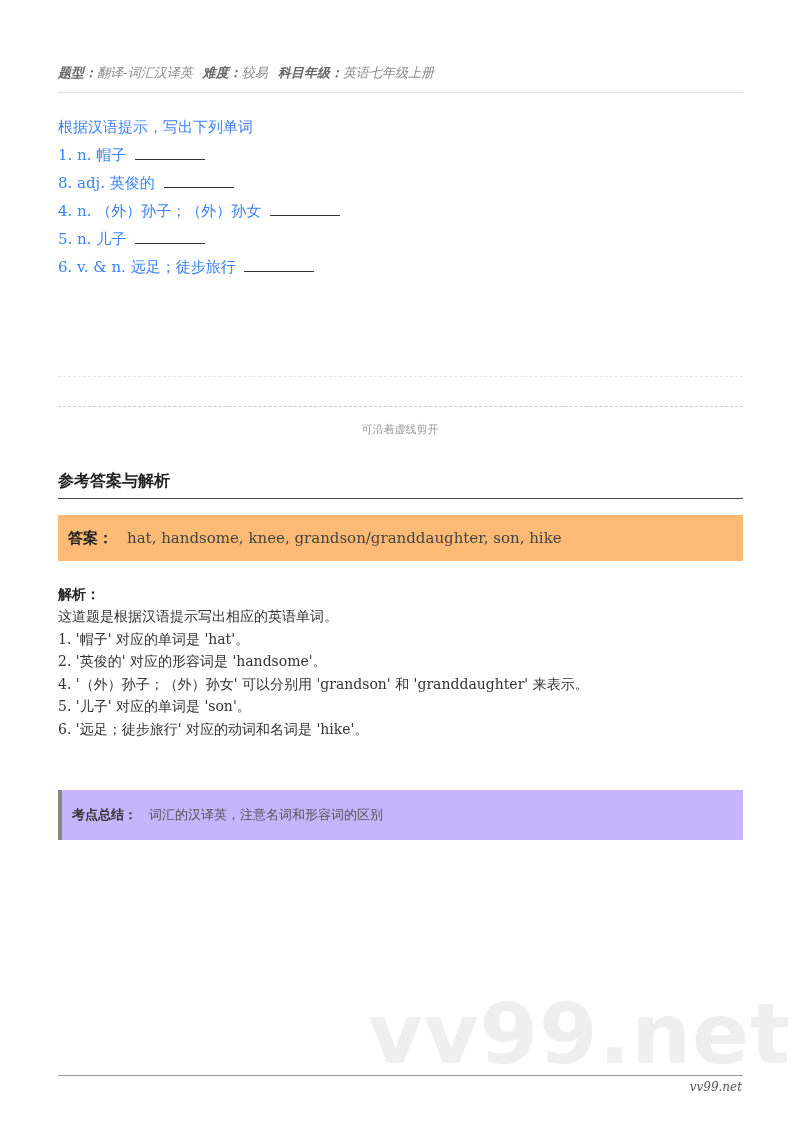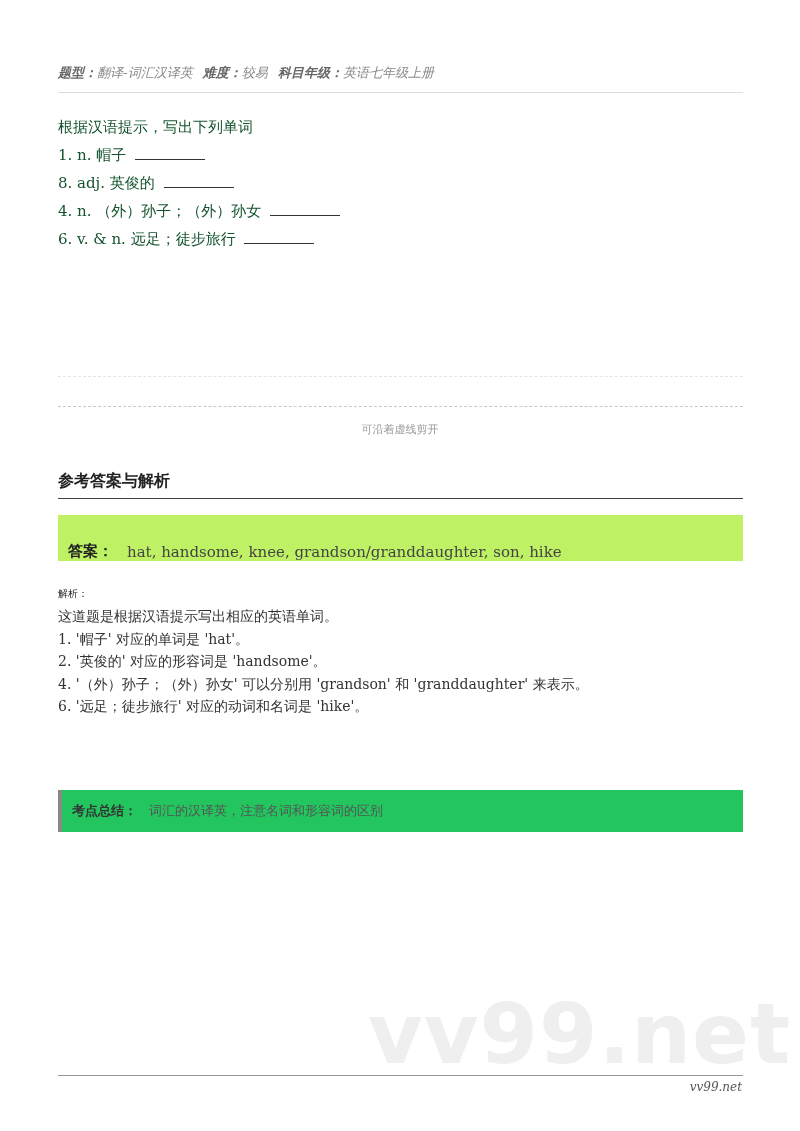--- a/index.html
+++ b/index.html
@@ -8,40 +8,40 @@
     font-family: "DejaVu Serif", "Liberation Serif", serif;
     color:#333;
   }
   .meta {
     position:absolute; left:58px; top:64px; font-size:13px; color:#888;
     font-family:"DejaVu Sans", sans-serif; white-space:nowrap;font-style:italic;
   }
   .meta b { color:#666; font-weight:bold; }
   .meta .val { margin-right:6px; }
   .hr-top { position:absolute; left:58px; right:57px; top:92px; border-top:1px solid #ddd; }
-  .question { position:absolute; left:58px; top:113px; font-size:15px; color:#14532d; }
+  .question { position:absolute; left:58px; top:113px; font-size:15px; color:#3b82f6; }
   .question .line { height:28px; line-height:28px; white-space:nowrap; }
   .blank { display:inline-block; width:70px; border-bottom:1px solid #333; height:14px; vertical-align:baseline; margin-left:4px; }
   .dash { position:absolute; left:58px; right:57px; border-top:1.5px dashed #ccc; }
   .dash1 { top:376px; border-top-color:#e4e4e4; }
   .dash2 { top:406px; border-top-color:#c8c8c8; }
   .cut-label { position:absolute; left:0; right:0; top:422px; text-align:center; font-size:11px; color:#999; font-family:"DejaVu Sans", sans-serif; }
   .ans-title { position:absolute; left:58px; top:471px; font-size:16px; font-weight:bold; color:#222; font-family:"DejaVu Sans", sans-serif; }
   .ans-hr { position:absolute; left:58px; right:57px; top:498px; border-top:1.5px solid #444; }
   .ans-box {
-    position:absolute; left:58px; right:57px; top:515px; height:46px; background:#bef264;
-    display:flex; align-items:flex-end; padding-left:10px; font-size:15px;
+    position:absolute; left:58px; right:57px; top:515px; height:46px; background:#fdba74;
+    display:flex; align-items:center; padding-left:10px; font-size:15px;
   }
   .ans-box .lbl { font-weight:bold; color:#222; font-family:"DejaVu Sans", sans-serif; margin-right:14px; }
   .ans-box .txt { color:#444; }
   .analysis { position:absolute; left:58px; top:583px; font-size:14px; color:#333; }
-  .analysis .head { font-weight:normal; font-size:10px; color:#222; font-family:"DejaVu Sans", sans-serif; height:22px; line-height:22px; }
+  .analysis .head { font-weight:bold; font-size:14px; color:#222; font-family:"DejaVu Sans", sans-serif; height:22px; line-height:22px; }
   .analysis .line { height:22.5px; line-height:22.5px; white-space:nowrap; }
   .summary {
-    position:absolute; left:58px; right:57px; top:790px; height:42px; background:#22c55e;
+    position:absolute; left:58px; right:57px; top:790px; height:50px; background:#c4b5fd;
     border-left:4px solid #888; display:flex; align-items:center; padding-left:10px; font-size:13px;
     font-family:"DejaVu Sans", sans-serif;
   }
   .summary .lbl { font-weight:bold; color:#333; margin-right:12px; }
   .summary .txt { color:#555; }
   .watermark {
     position:absolute; left:368px; top:985px; font-size:84px; font-weight:bold; color:#efefef;
     font-family:"DejaVu Sans", sans-serif; letter-spacing:1px;
   }
   .foot-hr { position:absolute; left:58px; right:57px; top:1075px; border-top:1px solid #999; }
@@ -55,20 +55,21 @@
   <b>难度：</b><span class="val">较易</span>
   <b>科目年级：</b><span class="val">英语七年级上册</span>
 </div>
 <div class="hr-top"></div>
 
 <div class="question">
   <div class="line">根据汉语提示，写出下列单词</div>
   <div class="line"><span>1. n. 帽子</span> <span class="blank"></span></div>
   <div class="line"><span>8. adj. 英俊的</span> <span class="blank"></span></div>
   <div class="line"><span>4. n. （外）孙子；（外）孙女</span> <span class="blank"></span></div>
+  <div class="line"><span>5. n. 儿子</span> <span class="blank"></span></div>
   <div class="line"><span>6. v. &amp; n. 远足；徒步旅行</span> <span class="blank"></span></div>
 </div>
 
 <div class="dash dash1"></div>
 <div class="dash dash2"></div>
 <div class="cut-label">可沿着虚线剪开</div>
 
 <div class="ans-title">参考答案与解析</div>
 <div class="ans-hr"></div>
 
@@ -76,20 +77,21 @@
   <span class="lbl">答案：</span>
   <span class="txt">hat, handsome, knee, grandson/granddaughter, son, hike</span>
 </div>
 
 <div class="analysis">
   <div class="head">解析：</div>
   <div class="line">这道题是根据汉语提示写出相应的英语单词。</div>
   <div class="line">1. '帽子' 对应的单词是 'hat'。</div>
   <div class="line">2. '英俊的' 对应的形容词是 'handsome'。</div>
   <div class="line">4. '（外）孙子；（外）孙女' 可以分别用 'grandson' 和 'granddaughter' 来表示。</div>
+  <div class="line">5. '儿子' 对应的单词是 'son'。</div>
   <div class="line">6. '远足；徒步旅行' 对应的动词和名词是 'hike'。</div>
 </div>
 
 <div class="summary">
   <span class="lbl">考点总结：</span>
   <span class="txt">词汇的汉译英，注意名词和形容词的区别</span>
 </div>
 
 <div class="watermark">vv99.net</div>
 

